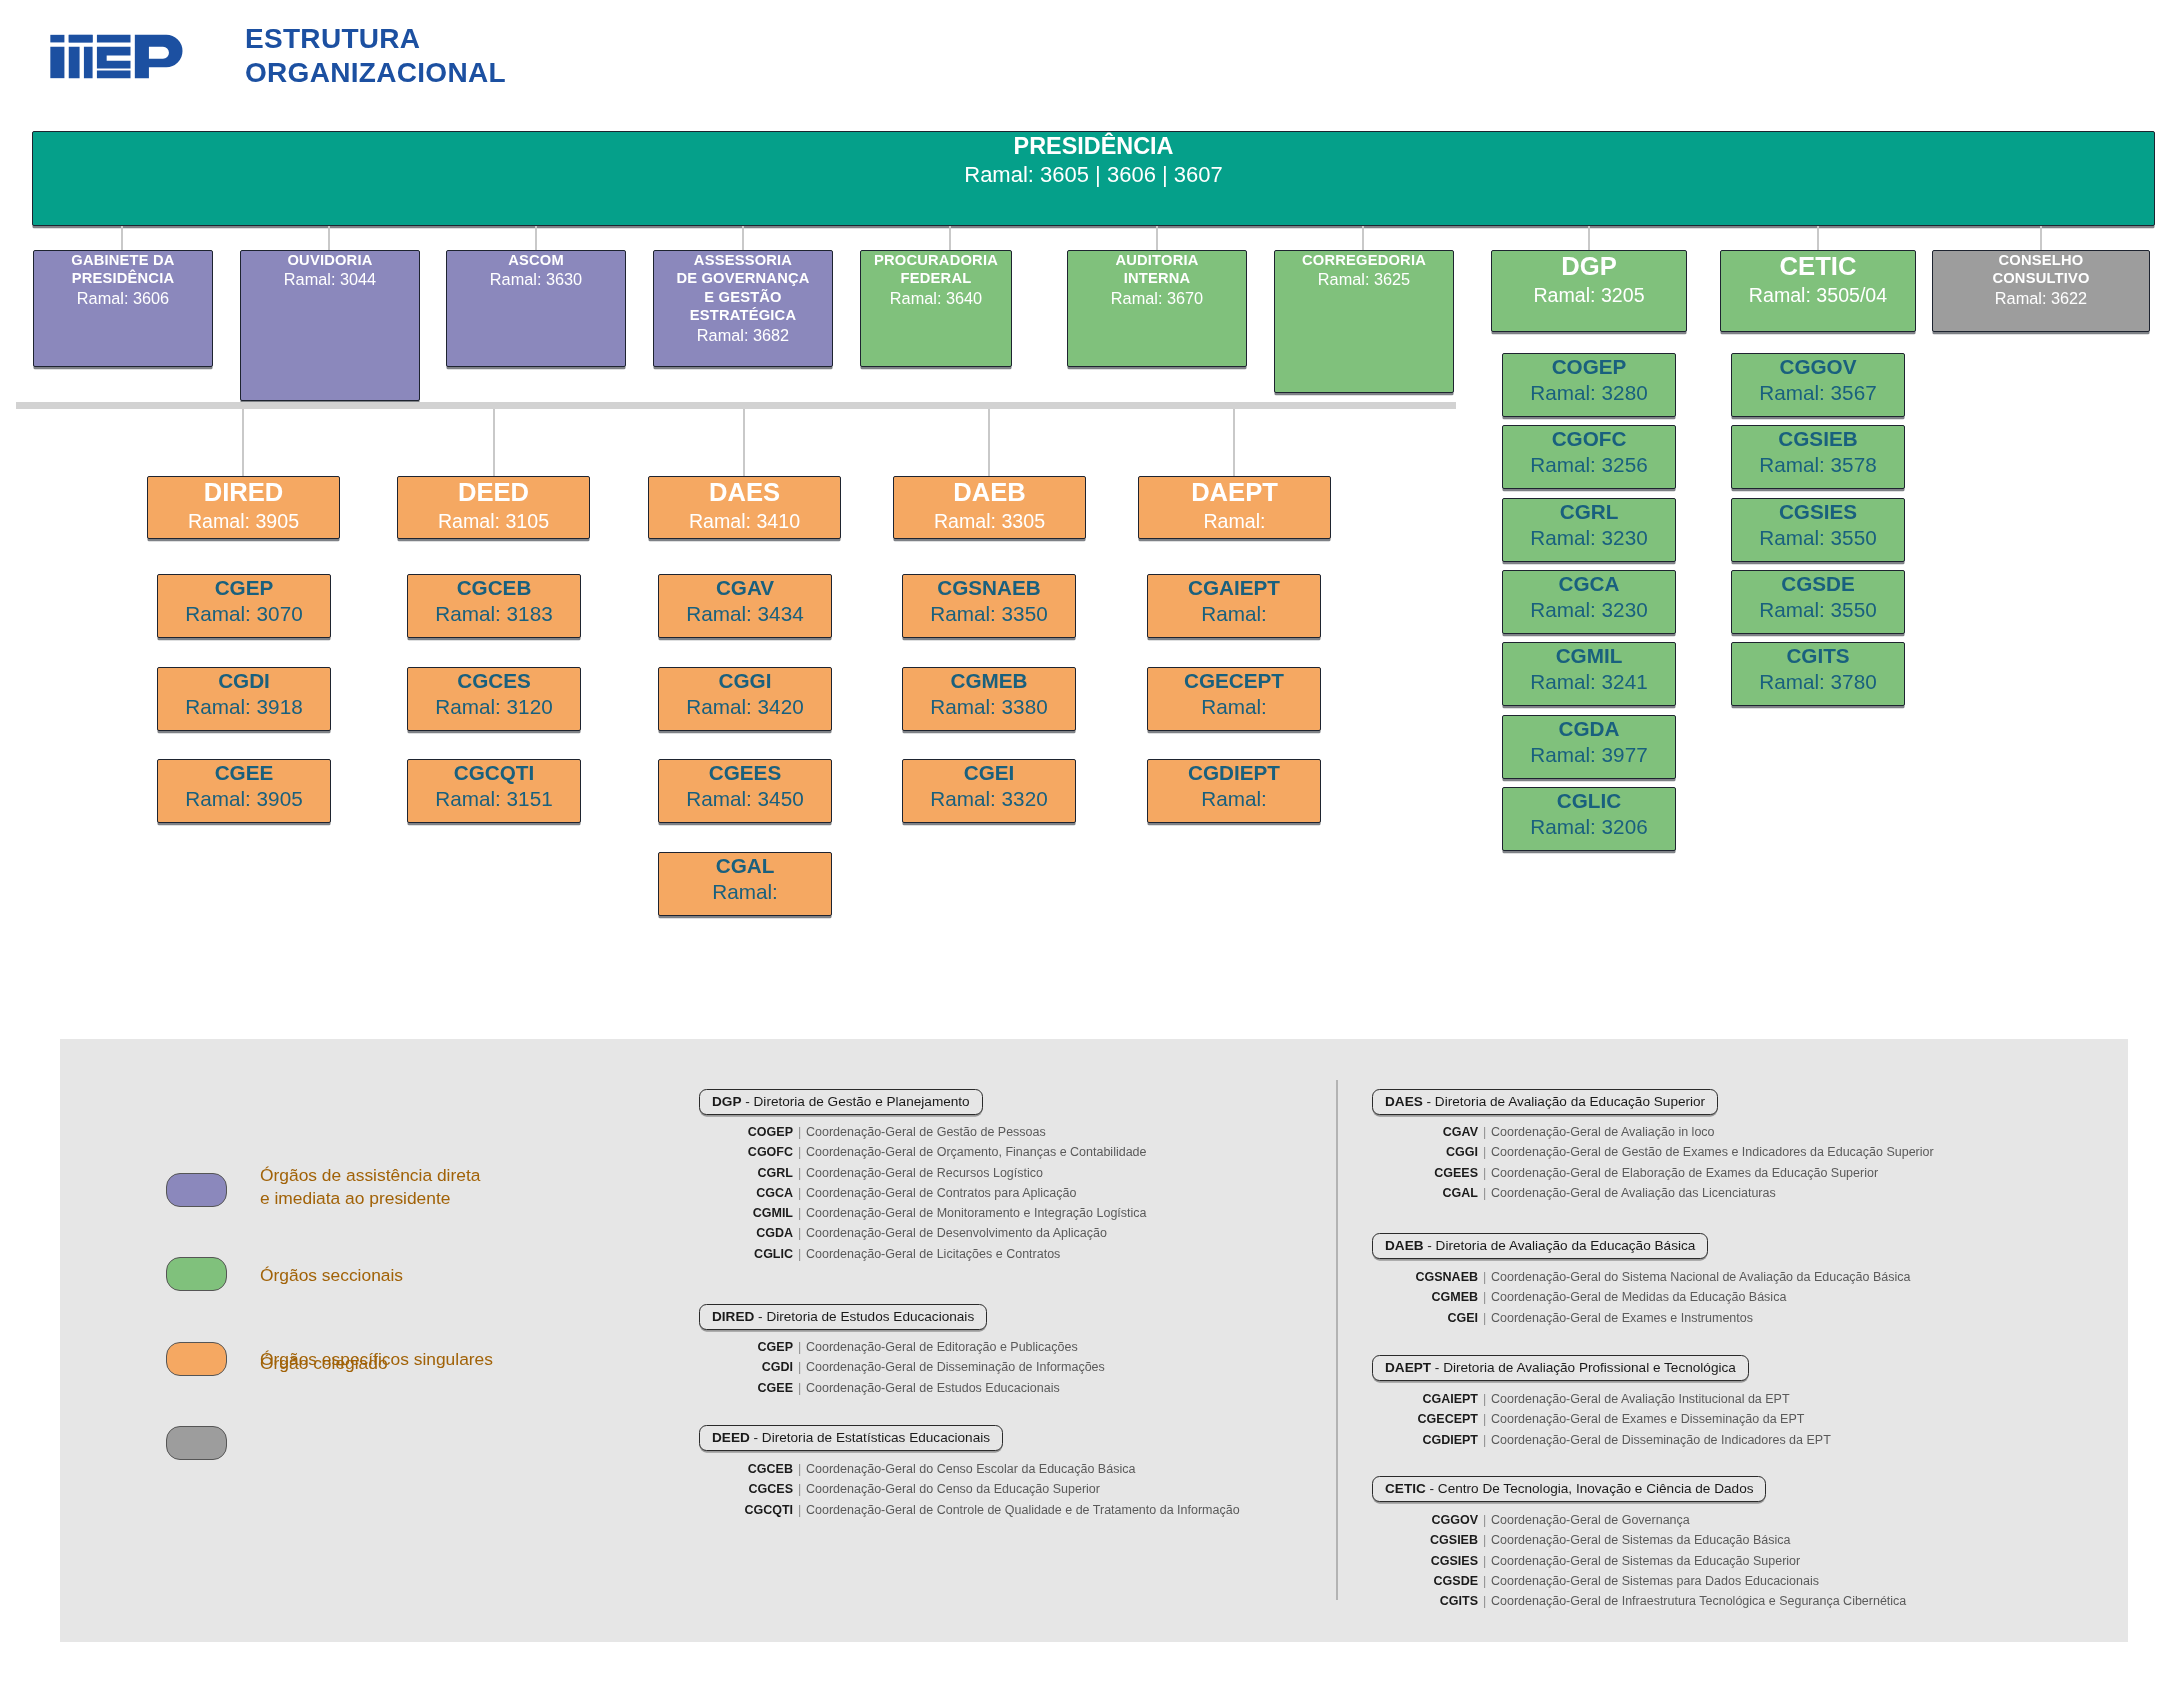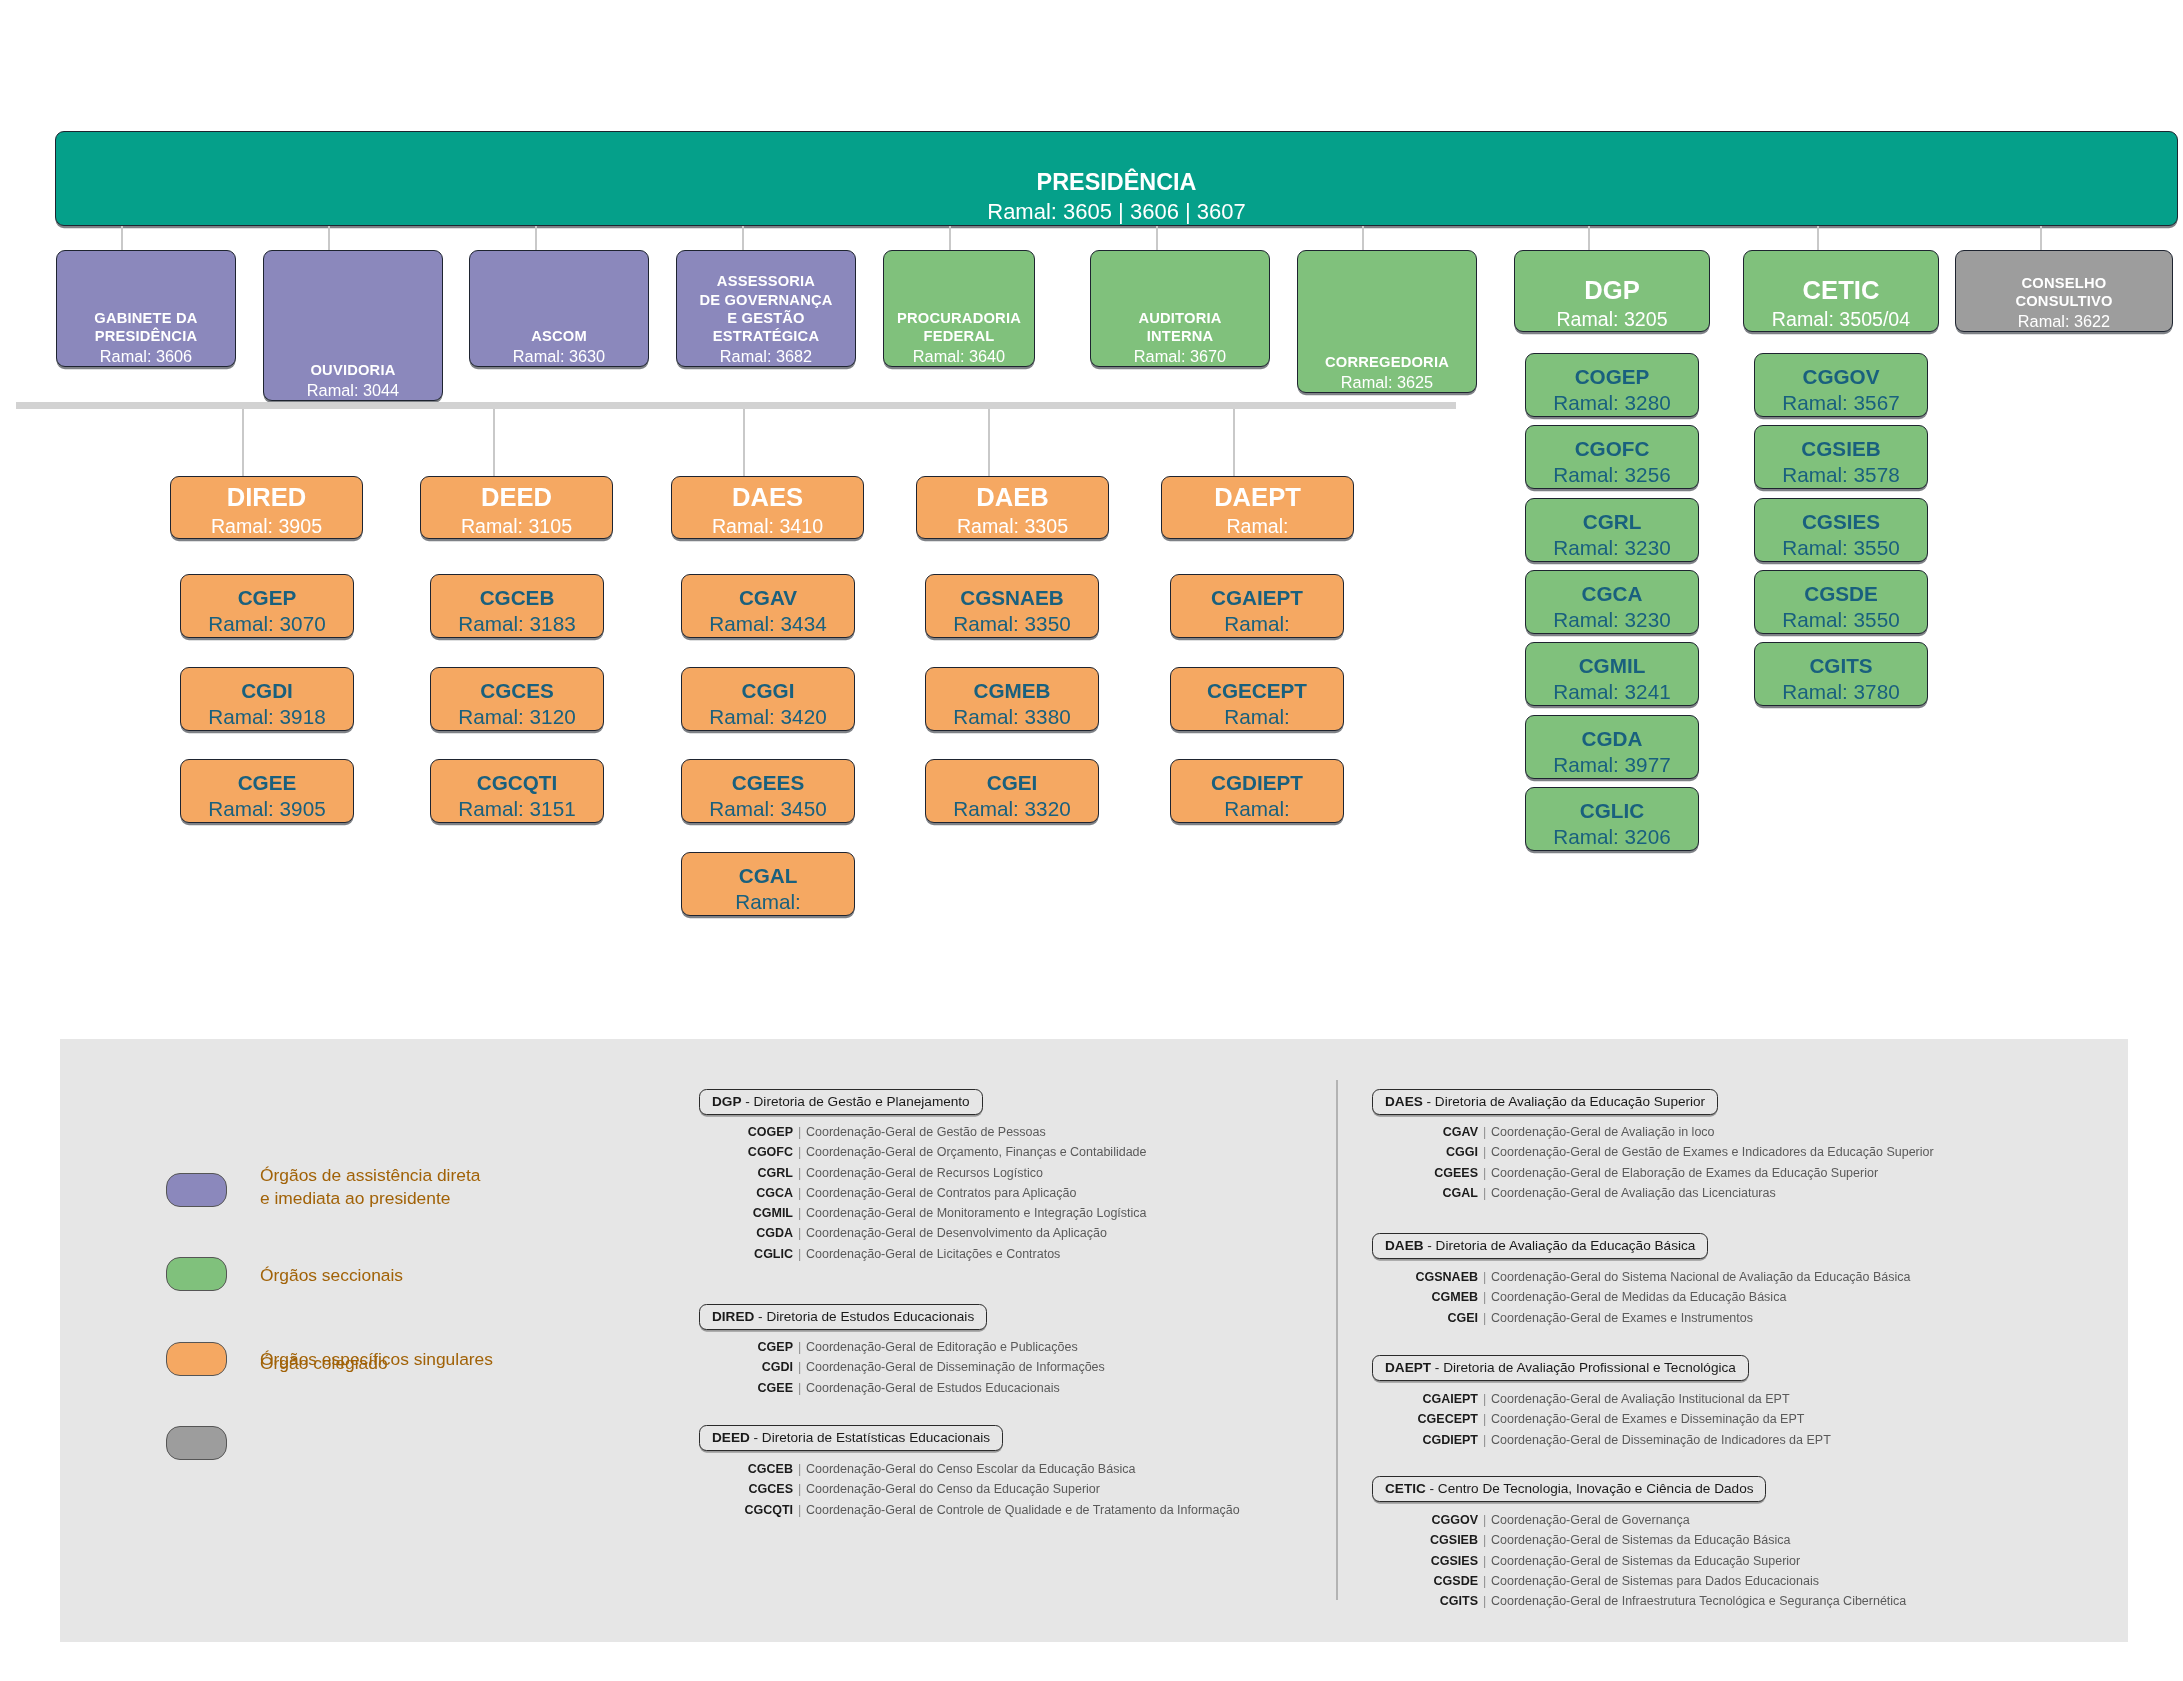--- a/index.html
+++ b/index.html
@@ -22,29 +22,28 @@
   #logo { width: 163px; height: 65px; }
   #brand-title {
     font-size: 28px; font-weight: bold; color: #1c50a1; line-height: 1.22;
     letter-spacing: 0.3px;
   }
 
   
   .node {
     position: absolute;
     border: 1.6px solid #1e2430;
-    border-radius: 9px;
+    border-radius: 2px;
     display: flex;
     flex-direction: column;
     align-items: center;
-    justify-content: flex-end;
+    justify-content: flex-start;
     text-align: center;
     line-height: 1.25;
     box-shadow: 0 2.7px 0 -0.5px rgba(20,25,35,0.55);
-    margin-left: 23px;
   }
   .node .ttl { font-weight: bold; }
   .node .sub { font-weight: normal; }
 
   .c-teal   { background: #05a08a; }
   .c-purple { background: #8b88bc; }
   .c-green  { background: #80c17c; }
   .c-orange { background: #f5a862; }
   .c-gray   { background: #9d9d9d; }
 
@@ -107,20 +106,37 @@
   .gloss-row { display: flex; font-size: 12.5px; color: #555; line-height: 1.62; white-space: nowrap; }
   .gloss-ac { font-weight: bold; color: #1a1a1a; text-align: right; }
   .gloss-pipe { color: #8e8e8e; padding: 0 4.9px; }
   .gloss-txt { color: #5a5a5a; }
 </style>
 </head>
 <body>
 
 <div id="page">
 
+  <div id="header">
+    <svg id="logo" viewBox="0 0 300 120">
+      <g fill="#1c50a1">
+        <rect x="2" y="20" width="26" height="14"></rect>
+        <rect x="2" y="42" width="26" height="58"></rect>
+        <path d="M36 20 h44 v14 h-44 z"></path>
+        <path d="M36 42 h20 v58 h-20 z M64 42 h16 v58 h-16 z"></path>
+        <path d="M88 20 h62 v14 h-62 z M88 42 h62 v16 h-44 v10 h44 v14 h-62 z M88 86 h62 v14 h-62 z"></path>
+        <path d="M158 20 h58 a30 30 0 0 1 0 60 h-32 v20 h-26 z M184 42 v22 h26 a11 11 0 0 0 0 -22 z"></path>
+        <path d="M36 20 h44 v14 h-44 z"></path>
+      </g>
+    </svg>
+    <div id="brand-title">
+      <div>ESTRUTURA</div>
+      <div>ORGANIZACIONAL</div>
+    </div>
+  </div>
 
   <div class="node c-teal txt-white" id="presidencia">
     <div class="ttl">PRESIDÊNCIA</div>
     <div class="sub">Ramal: 3605 | 3606 | 3607</div>
   </div>
 
   <div id="chart-layer">
       <div class="vline" style="left: 121px; top: 226px; height: 24.5px;"></div>
       <div class="node c-purple txt-white row2" style="left: 33px; top: 250px; width: 180px; height: 117px;">
         <div class="ttl">

